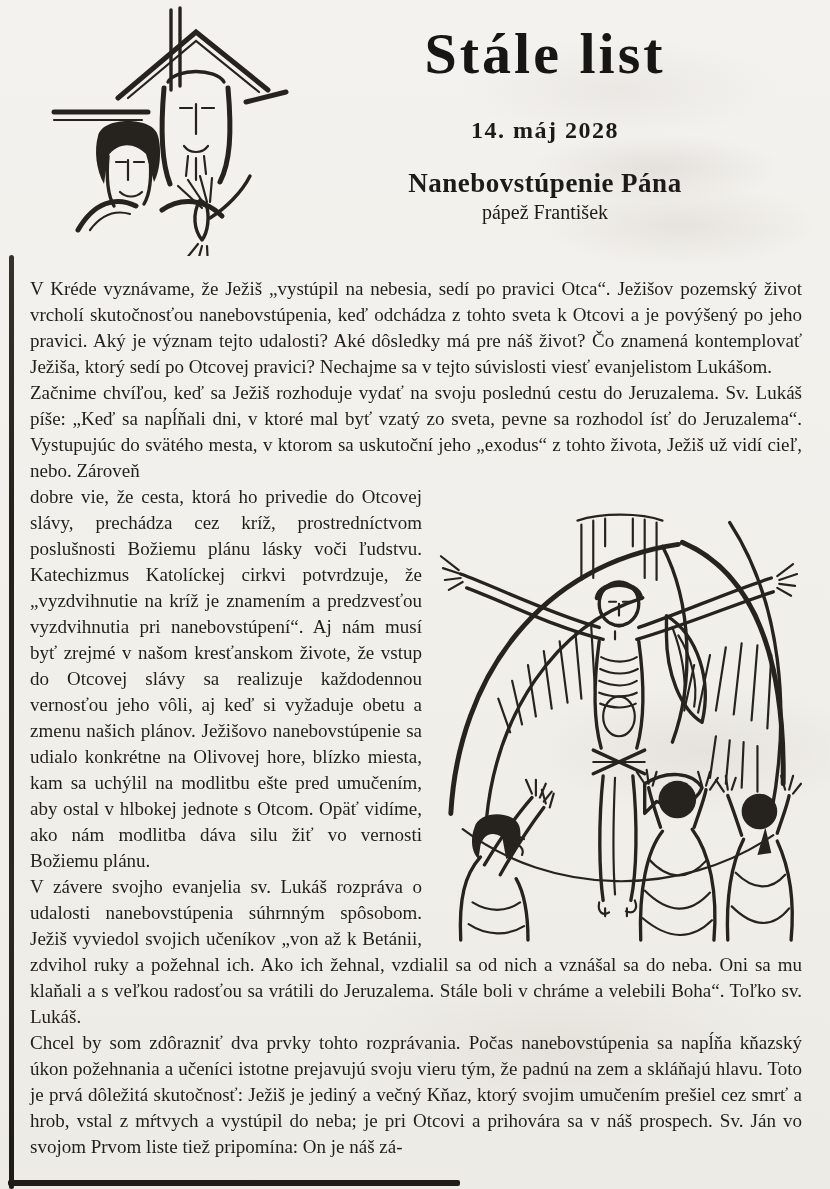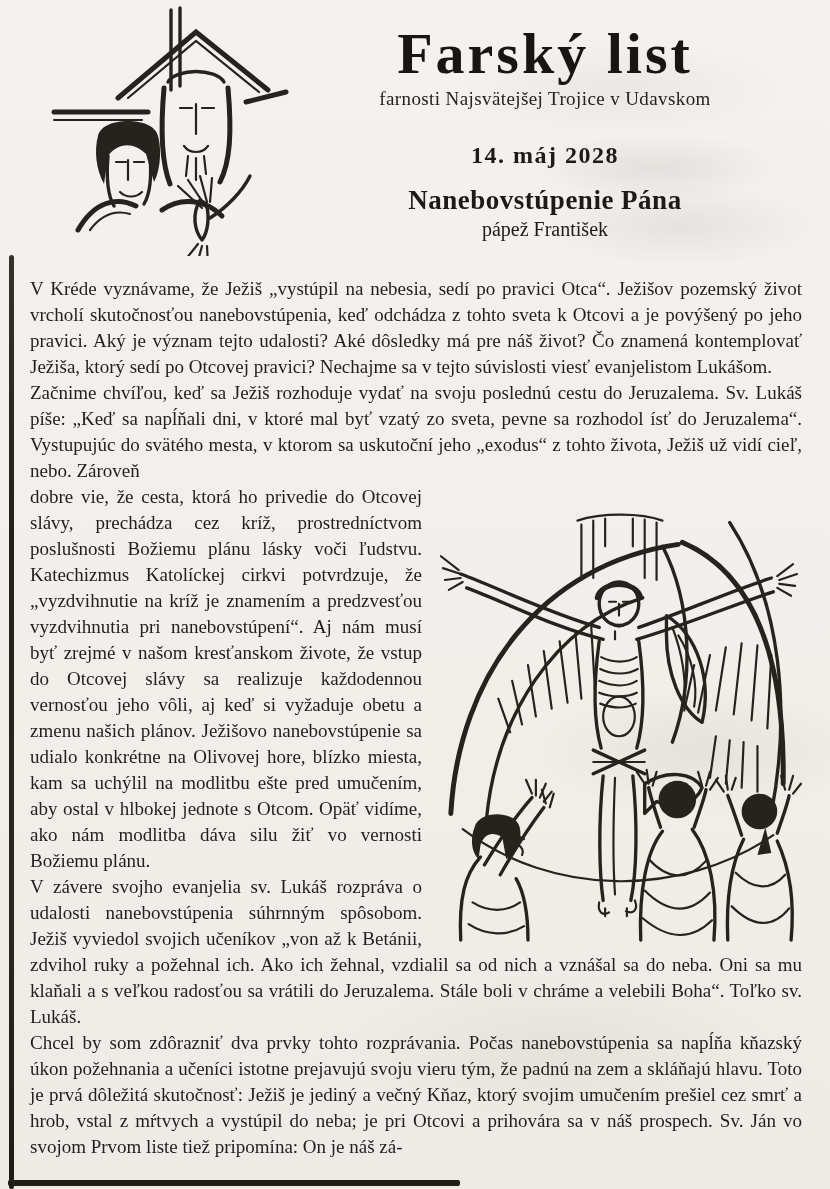--- a/index.html
+++ b/index.html
@@ -28,21 +28,21 @@
   
   .header { position:absolute; top:0; left:0; width:830px; height:262px; }
   .trinity-art { position:absolute; top:4px; left:50px; width:245px; height:252px; }
   .masthead { position:absolute; top:24px; left:315px; width:460px; text-align:center; }
   .newsletter-title {
     font-size:58px; font-weight:bold; letter-spacing:3px; line-height:1.05;
     color:#181614;
   }
   .newsletter-subtitle { font-size:19px; margin-top:3px; letter-spacing:.4px; color:#24221e; }
   .issue-date { margin-top:32px; font-size:24px; font-weight:bold; letter-spacing:1.5px; }
-  .article-title { margin-top:16px; font-size:27px; font-weight:bold; letter-spacing:.5px; }
+  .article-title { margin-top:24px; font-size:27px; font-weight:bold; letter-spacing:.5px; }
   .article-author { margin-top:2px; font-size:20px; }
   
   .body-text {
     position:absolute; top:276px; left:30px; width:772px;
     font-size:19px; line-height:26px; text-align:justify;
     color:#211f1b;
   }
   .body-text p { margin:0; }
   .ascension-art {
     float:right; width:370px; height:455px; margin:3px 0 9px 10px;
@@ -94,22 +94,21 @@
       <path class="thick" d="M112,206 C132,192 156,196 172,212"></path>
       <path class="ln2" d="M40,226 C52,210 66,206 80,210"></path>
 
       <path class="ln" d="M150,196 C142,210 144,226 152,236 C158,228 160,212 156,200 Z"></path>
       <path class="ln2" d="M152,204 L128,182 M154,200 L138,176 M157,198 L150,172 M160,198 L162,174"></path>
       <path class="ln" d="M160,214 C176,204 192,188 200,172"></path>
       <path class="ln2" d="M148,240 L132,260 M152,242 L146,264 M157,242 L158,262"></path>
     </svg>
 
     <div class="masthead">
-      <div class="newsletter-title">Farský list</div>
-      <div class="newsletter-subtitle">farnosti Najsvätejšej Trojice v Udavskom</div>
+      <div class="newsletter-title">Stále list</div>
       <div class="issue-date">14. máj 2028</div>
       <div class="article-title">Nanebovstúpenie Pána</div>
       <div class="article-author">pápež František</div>
     </div>
   </div>
 
   <div class="body-text">
     <p>V Kréde vyznávame, že Ježiš „vystúpil na nebesia, sedí po pravici Otca“. Ježišov pozemský život vrcholí skutočnosťou nanebovstúpenia, keď odchádza z tohto sveta k Otcovi a je povýšený po jeho pravici. Aký je význam tejto udalosti? Aké dôsledky má pre náš život? Čo znamená kontemplovať Ježiša, ktorý sedí po Otcovej pravici? Nechajme sa v tejto súvislosti viesť evanjelistom Lukášom.</p>
     <p>Začnime chvíľou, keď sa Ježiš rozhoduje vydať na svoju poslednú cestu do Jeruzalema. Sv. Lukáš píše: „Keď sa napĺňali dni, v ktoré mal byť vzatý zo sveta, pevne sa rozhodol ísť do Jeruzalema“. Vystupujúc do svätého mesta, v ktorom sa uskutoční jeho „exodus“ z tohto života, Ježiš už vidí cieľ, nebo. Zároveň</p>
 

